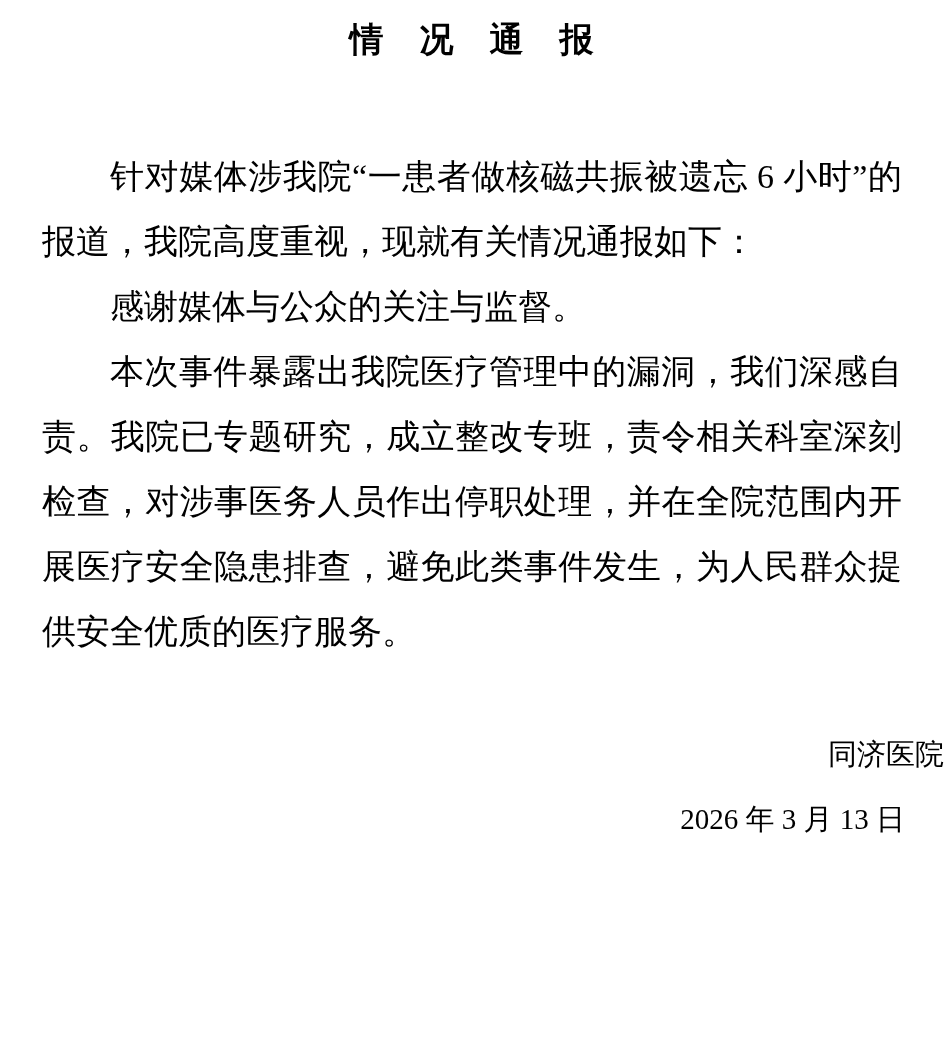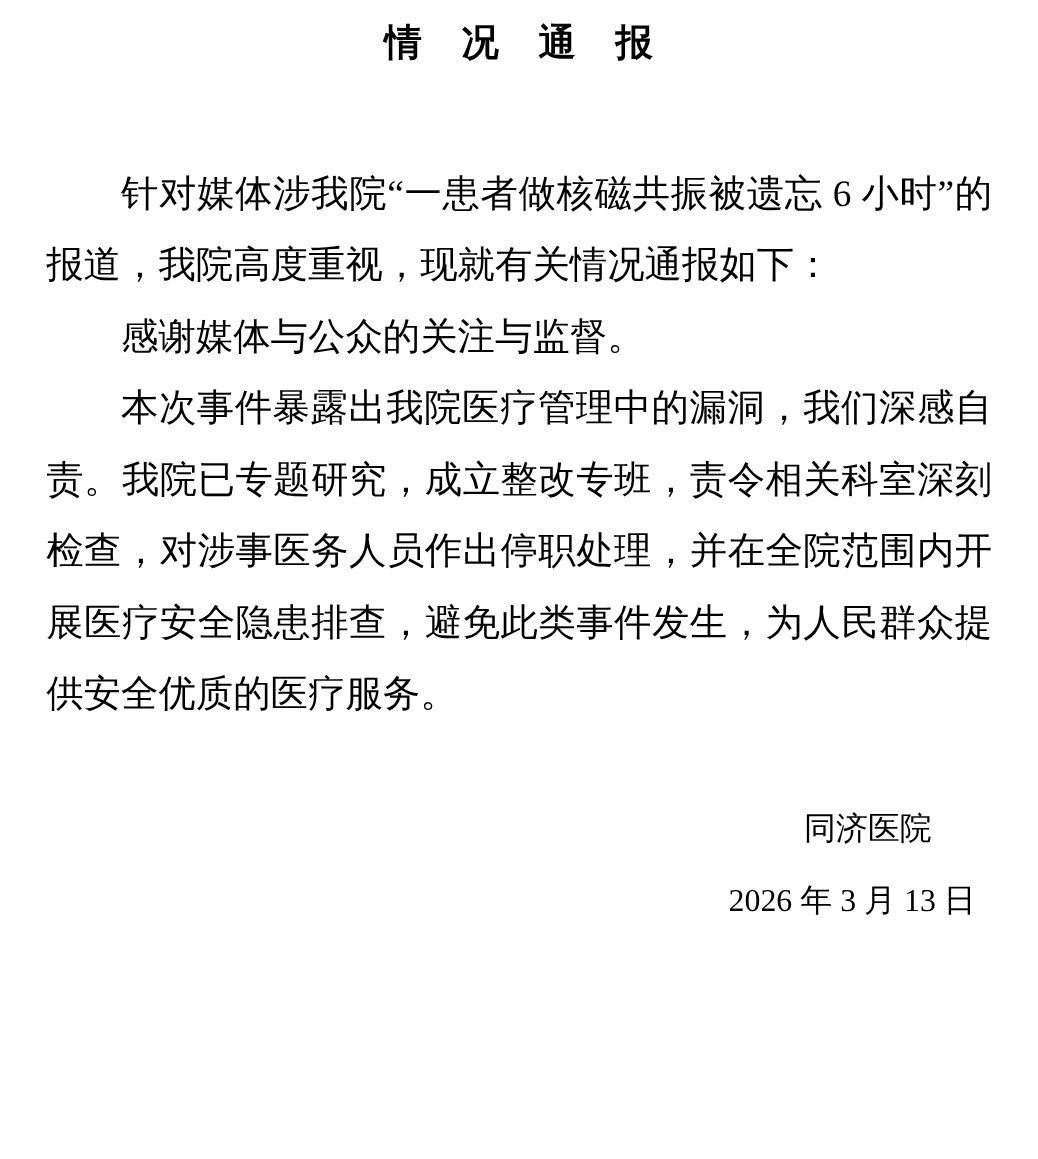--- a/index.html
+++ b/index.html
@@ -37,24 +37,23 @@
     margin: 0;
     text-indent: 2em;
   }
   .doc-sign {
     margin-top: 58px;
     font-size: 29px;
     line-height: 65px;
     text-align: right;
   }
   .doc-sign .sign-name {
-    padding-right: 97px;
   }
   .doc-sign .sign-date {
-    padding-right: 57px;
+    padding-right: 39px;
   }
 </style>
 </head>
 <body>
 
 <div class="page">
 
   <h1 class="doc-title">情　况　通　报</h1>
 
   <div class="doc-body">

